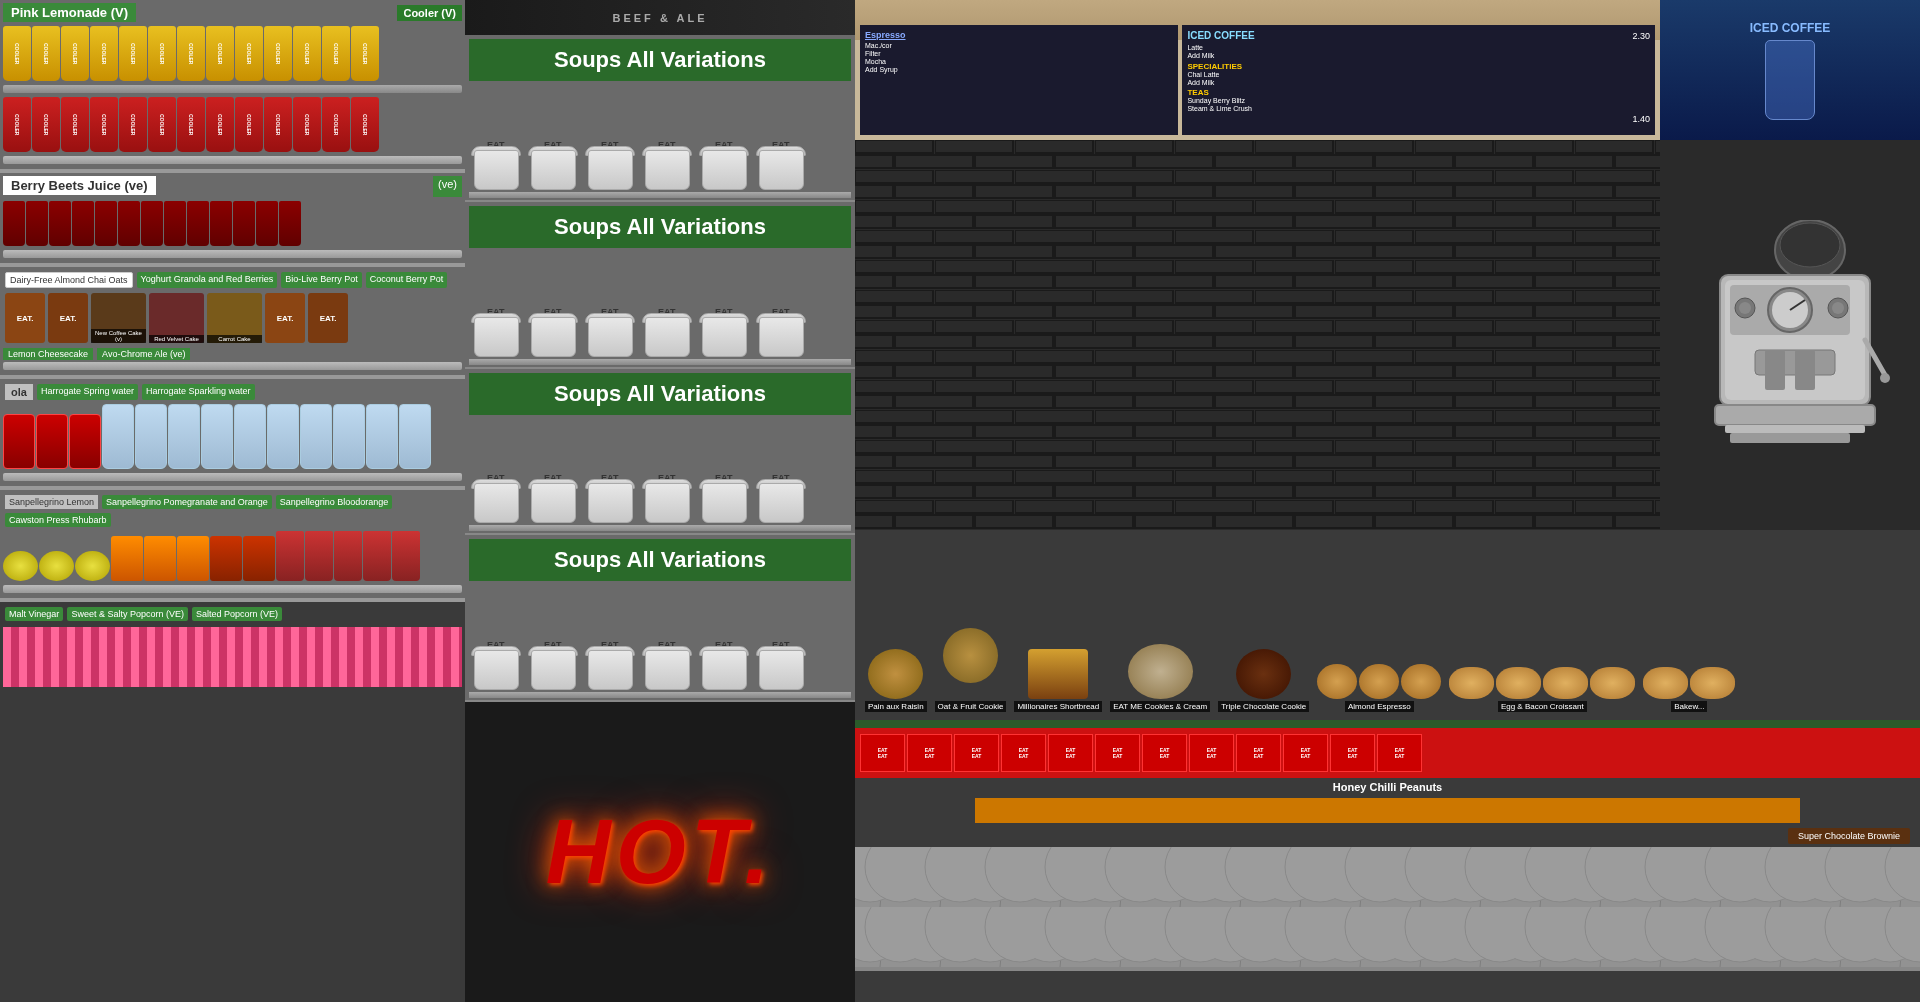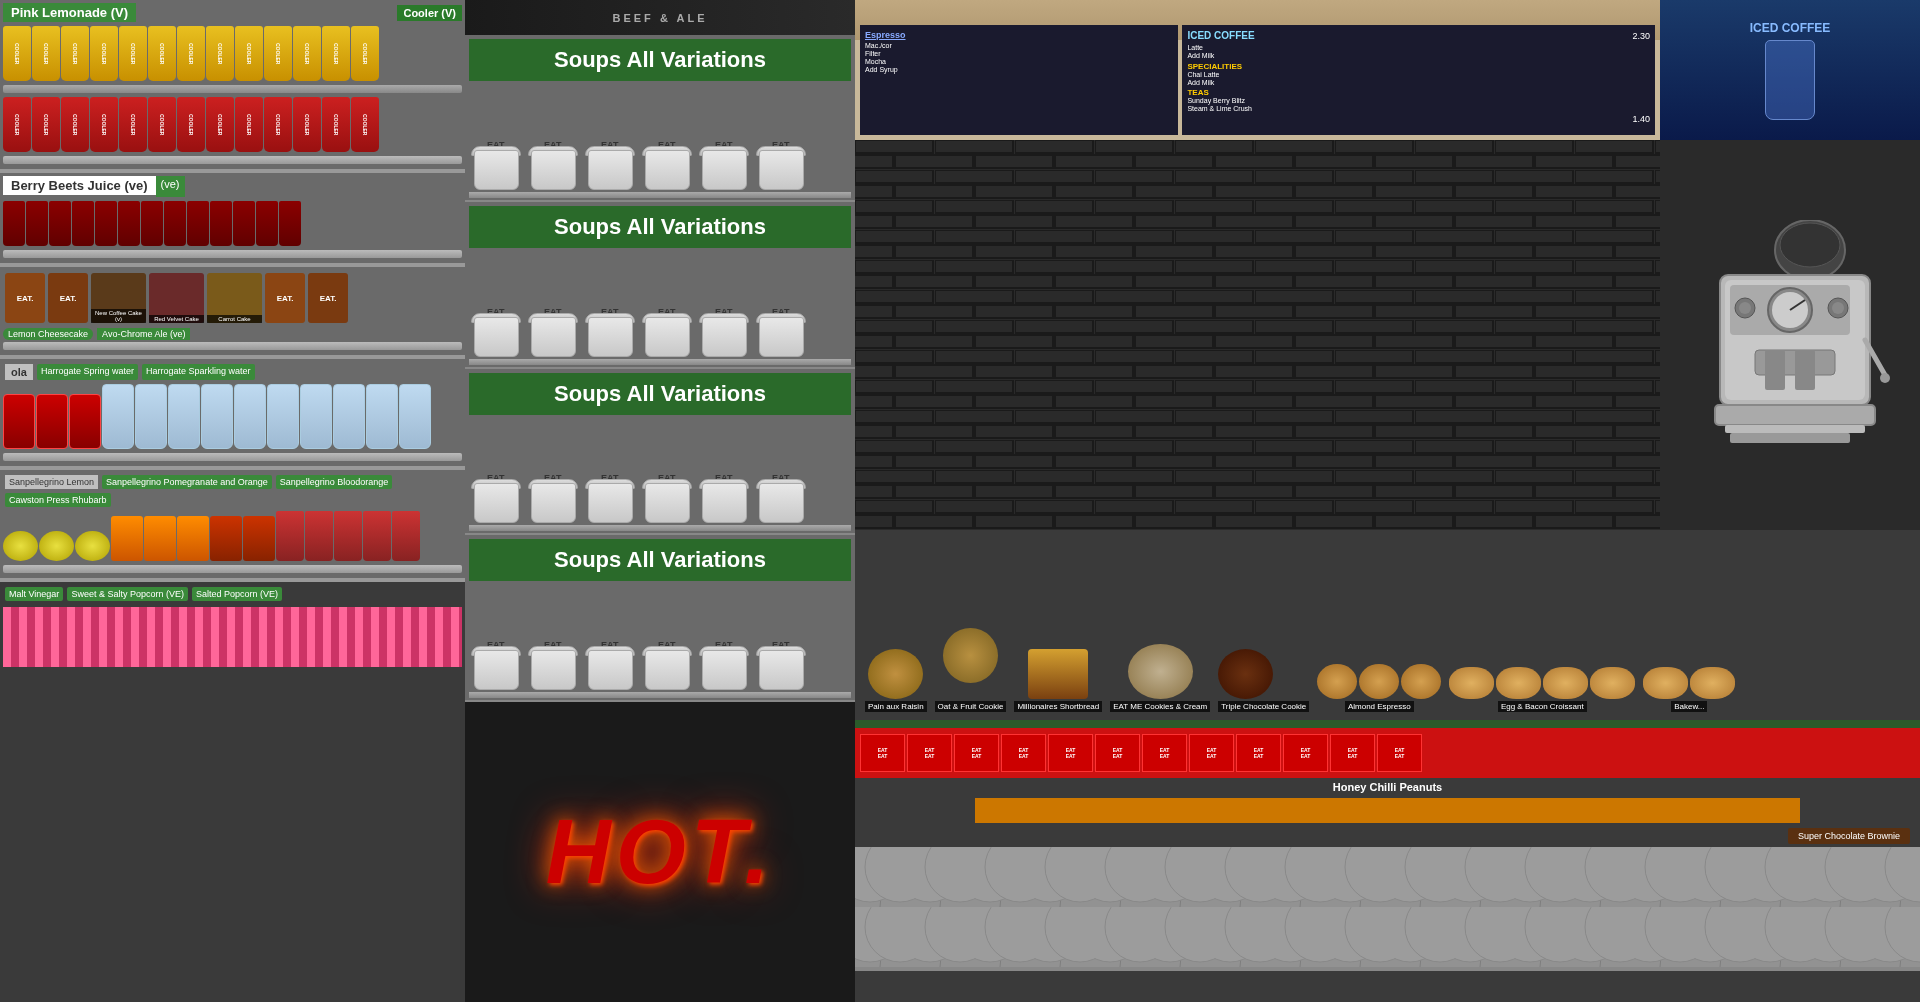--- a/index.html
+++ b/index.html
@@ -409,21 +409,21 @@
           <span class="bottle-label">COOLER</span>
         </div>
       <div class="bottle bottle-red">
           <span class="bottle-label">COOLER</span>
         </div>
     </div>
     <div class="shelf-divider"></div>
   </div>
 
   <div style="background:#6a6a6a; padding:3px; border-bottom:4px solid #999;">
-    <div style="display:flex; margin-bottom:2px;">
+    <div style="display:flex; justify-content:space-between; margin-bottom:2px;">
       <span class="shelf-label-white">Berry Beets Juice (ve)</span>
       <span style="background:#3a8a3a;color:white;font-size:11px;padding:2px 5px;">(ve)</span>
     </div>
     <div class="bottles-row">
       <div class="juice-bottle"></div>
       <div class="juice-bottle"></div>
       <div class="juice-bottle"></div>
       <div class="juice-bottle"></div>
       <div class="juice-bottle"></div>
       <div class="juice-bottle"></div>
@@ -432,40 +432,46 @@
       <div class="juice-bottle"></div>
       <div class="juice-bottle"></div>
       <div class="juice-bottle"></div>
       <div class="juice-bottle"></div>
       <div class="juice-bottle"></div>
     </div>
     <div class="shelf-divider"></div>
   </div>
 
   <div style="background:#6a6a6a; padding:3px; border-bottom:4px solid #999;">
+    <div class="labels-row">
+      <span class="product-label-white">Dairy-Free Almond Chai Oats</span>
+      <span class="product-label">Yoghurt Granola and Red Berries</span>
+      <span class="product-label">Bio-Live Berry Pot</span>
+      <span class="product-label">Coconut Berry Pot</span>
+    </div>
     <div class="food-row">
 
       <div style="width:40px;height:50px;background:#8B4513;border-radius:3px;display:flex;align-items:center;justify-content:center;font-size:8px;color:white;font-weight:bold;">EAT.</div>
       <div style="width:40px;height:50px;background:#7a3a10;border-radius:3px;display:flex;align-items:center;justify-content:center;font-size:8px;color:white;font-weight:bold;">EAT.</div>
 
       <div style="width:55px;height:50px;background:#5a3a1a;border-radius:3px;position:relative;">
         <div style="position:absolute;bottom:0;left:0;right:0;background:rgba(0,0,0,0.7);color:white;font-size:6px;text-align:center;padding:1px;">New Coffee Cake (v)</div>
       </div>
       <div style="width:55px;height:50px;background:#6a2a2a;border-radius:3px;position:relative;">
         <div style="position:absolute;bottom:0;left:0;right:0;background:rgba(0,0,0,0.7);color:white;font-size:6px;text-align:center;padding:1px;">Red Velvet Cake</div>
       </div>
       <div style="width:55px;height:50px;background:#7a5a1a;border-radius:3px;position:relative;">
         <div style="position:absolute;bottom:0;left:0;right:0;background:rgba(0,0,0,0.7);color:white;font-size:6px;text-align:center;padding:1px;">Carrot Cake</div>
       </div>
 
       <div style="width:40px;height:50px;background:#8B4513;border-radius:3px;display:flex;align-items:center;justify-content:center;font-size:8px;color:white;font-weight:bold;">EAT.</div>
       <div style="width:40px;height:50px;background:#7a3a10;border-radius:3px;display:flex;align-items:center;justify-content:center;font-size:8px;color:white;font-weight:bold;">EAT.</div>
     </div>
     <div style="display:flex; gap:4px; margin-top:2px;">
-      <span style="background:#3a8a3a;color:white;font-size:9px;padding:1px 5px;border-radius:6px;">Lemon Cheesecake</span>
+      <span style="background:#3a8a3a;color:white;font-size:9px;padding:1px 5px;">Lemon Cheesecake</span>
       <span style="background:#3a8a3a;color:white;font-size:9px;padding:1px 5px;">Avo-Chrome Ale (ve)</span>
     </div>
     <div class="shelf-divider"></div>
   </div>
 
   <div style="background:#6a6a6a; padding:3px; border-bottom:4px solid #999;">
     <div class="labels-row">
       <span style="background:#c0c0c0;color:#333;font-size:11px;font-weight:bold;padding:2px 6px;">ola</span>
       <span class="product-label">Harrogate Spring water</span>
       <span class="product-label">Harrogate Sparkling water</span>
@@ -814,21 +820,21 @@
         <div style="display:flex;flex-direction:column;align-items:center;gap:2px;">
           <div style="width:60px;height:50px;background:linear-gradient(180deg,#d4a030,#7a4010);border-radius:4px;"></div>
           <span style="background:rgba(0,0,0,0.7);color:white;font-size:8px;padding:1px 3px;text-align:center;white-space:nowrap;">Millionaires Shortbread</span>
         </div>
 
         <div style="display:flex;flex-direction:column;align-items:center;gap:2px;">
           <div style="width:65px;height:55px;background:radial-gradient(ellipse,#c0b090,#887040);border-radius:50%;display:flex;align-items:center;justify-content:center;font-size:7px;color:white;font-weight:bold;"></div>
           <span style="background:rgba(0,0,0,0.7);color:white;font-size:8px;padding:1px 3px;text-align:center;white-space:nowrap;">EAT ME Cookies &amp; Cream</span>
         </div>
 
-        <div style="display:flex;flex-direction:column;align-items:flex-start;gap:2px;">
+        <div style="display:flex;flex-direction:column;align-items:center;gap:2px;">
           <div style="width:55px;height:50px;background:radial-gradient(ellipse,#6a3010,#3a1000);border-radius:50%;"></div>
           <span style="background:rgba(0,0,0,0.7);color:white;font-size:8px;padding:1px 3px;text-align:center;white-space:nowrap;">Triple Chocolate Cookie</span>
         </div>
 
         <div style="display:flex;flex-direction:column;align-items:center;gap:2px;">
           <div style="display:flex;gap:2px;">
             <div style="width:40px;height:35px;background:radial-gradient(ellipse,#d4a050,#a06820);border-radius:50%;"></div>
             <div style="width:40px;height:35px;background:radial-gradient(ellipse,#d4a050,#a06820);border-radius:50%;"></div>
             <div style="width:40px;height:35px;background:radial-gradient(ellipse,#d4a050,#a06820);border-radius:50%;"></div>
           </div>

